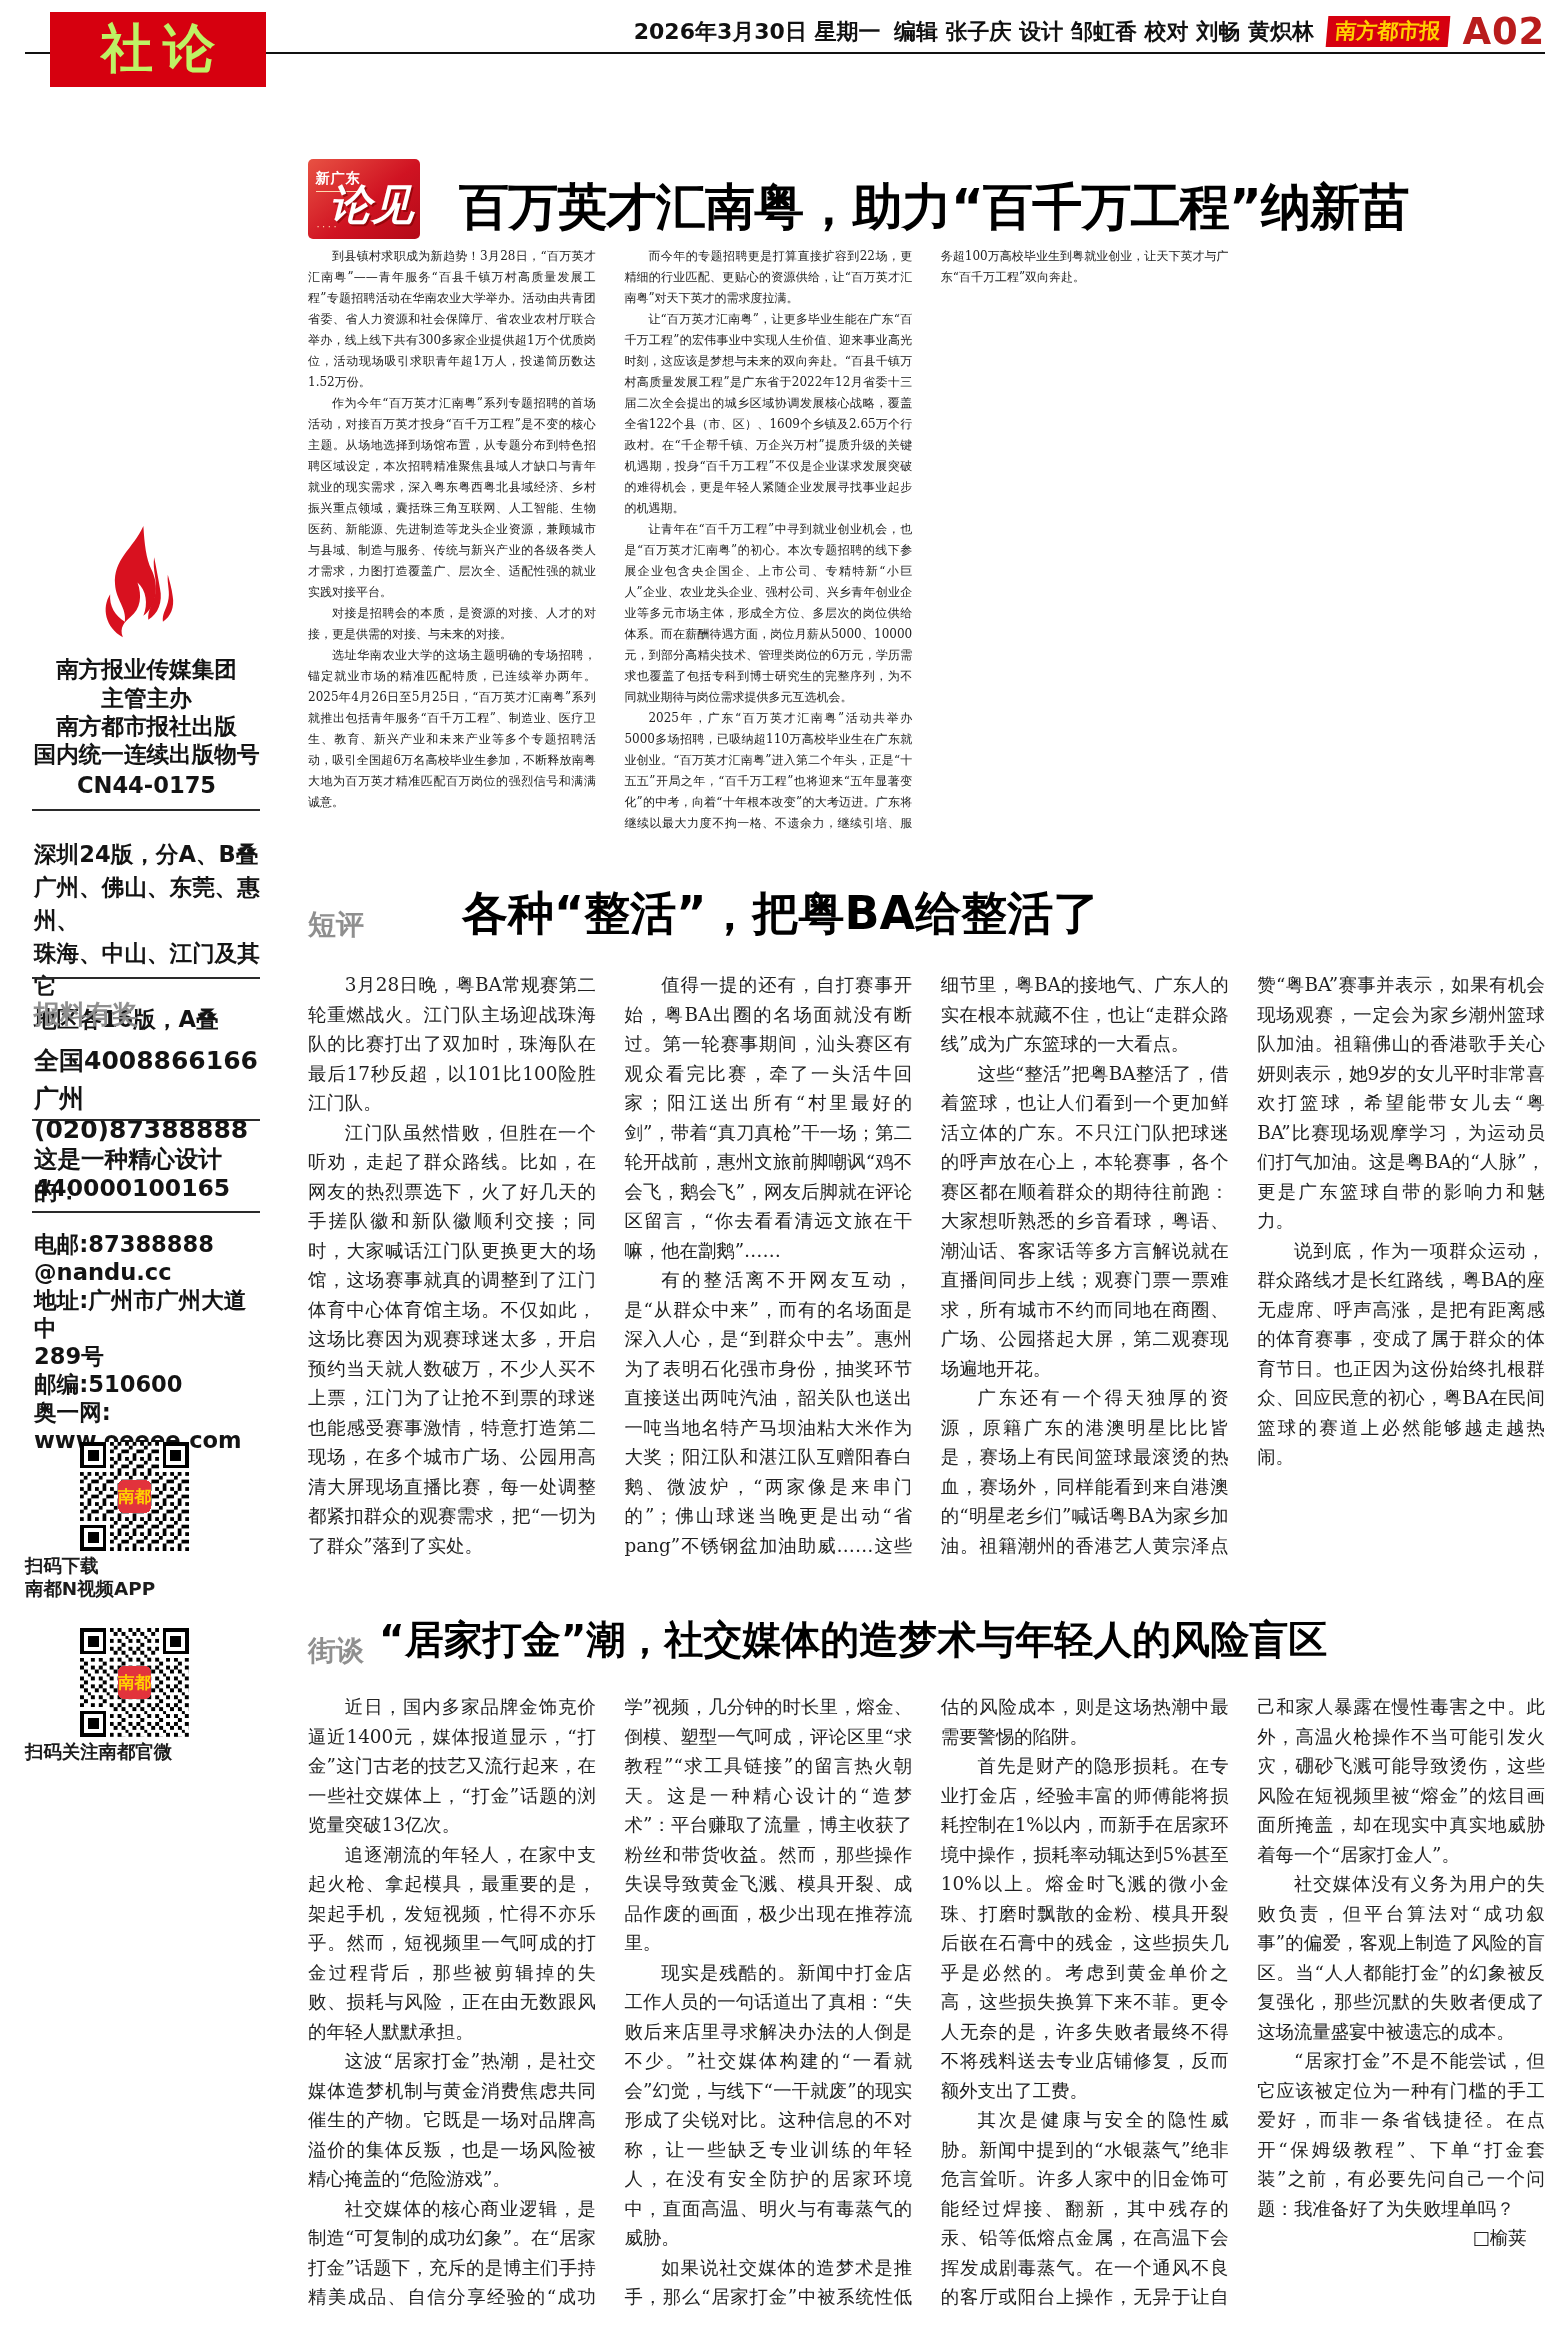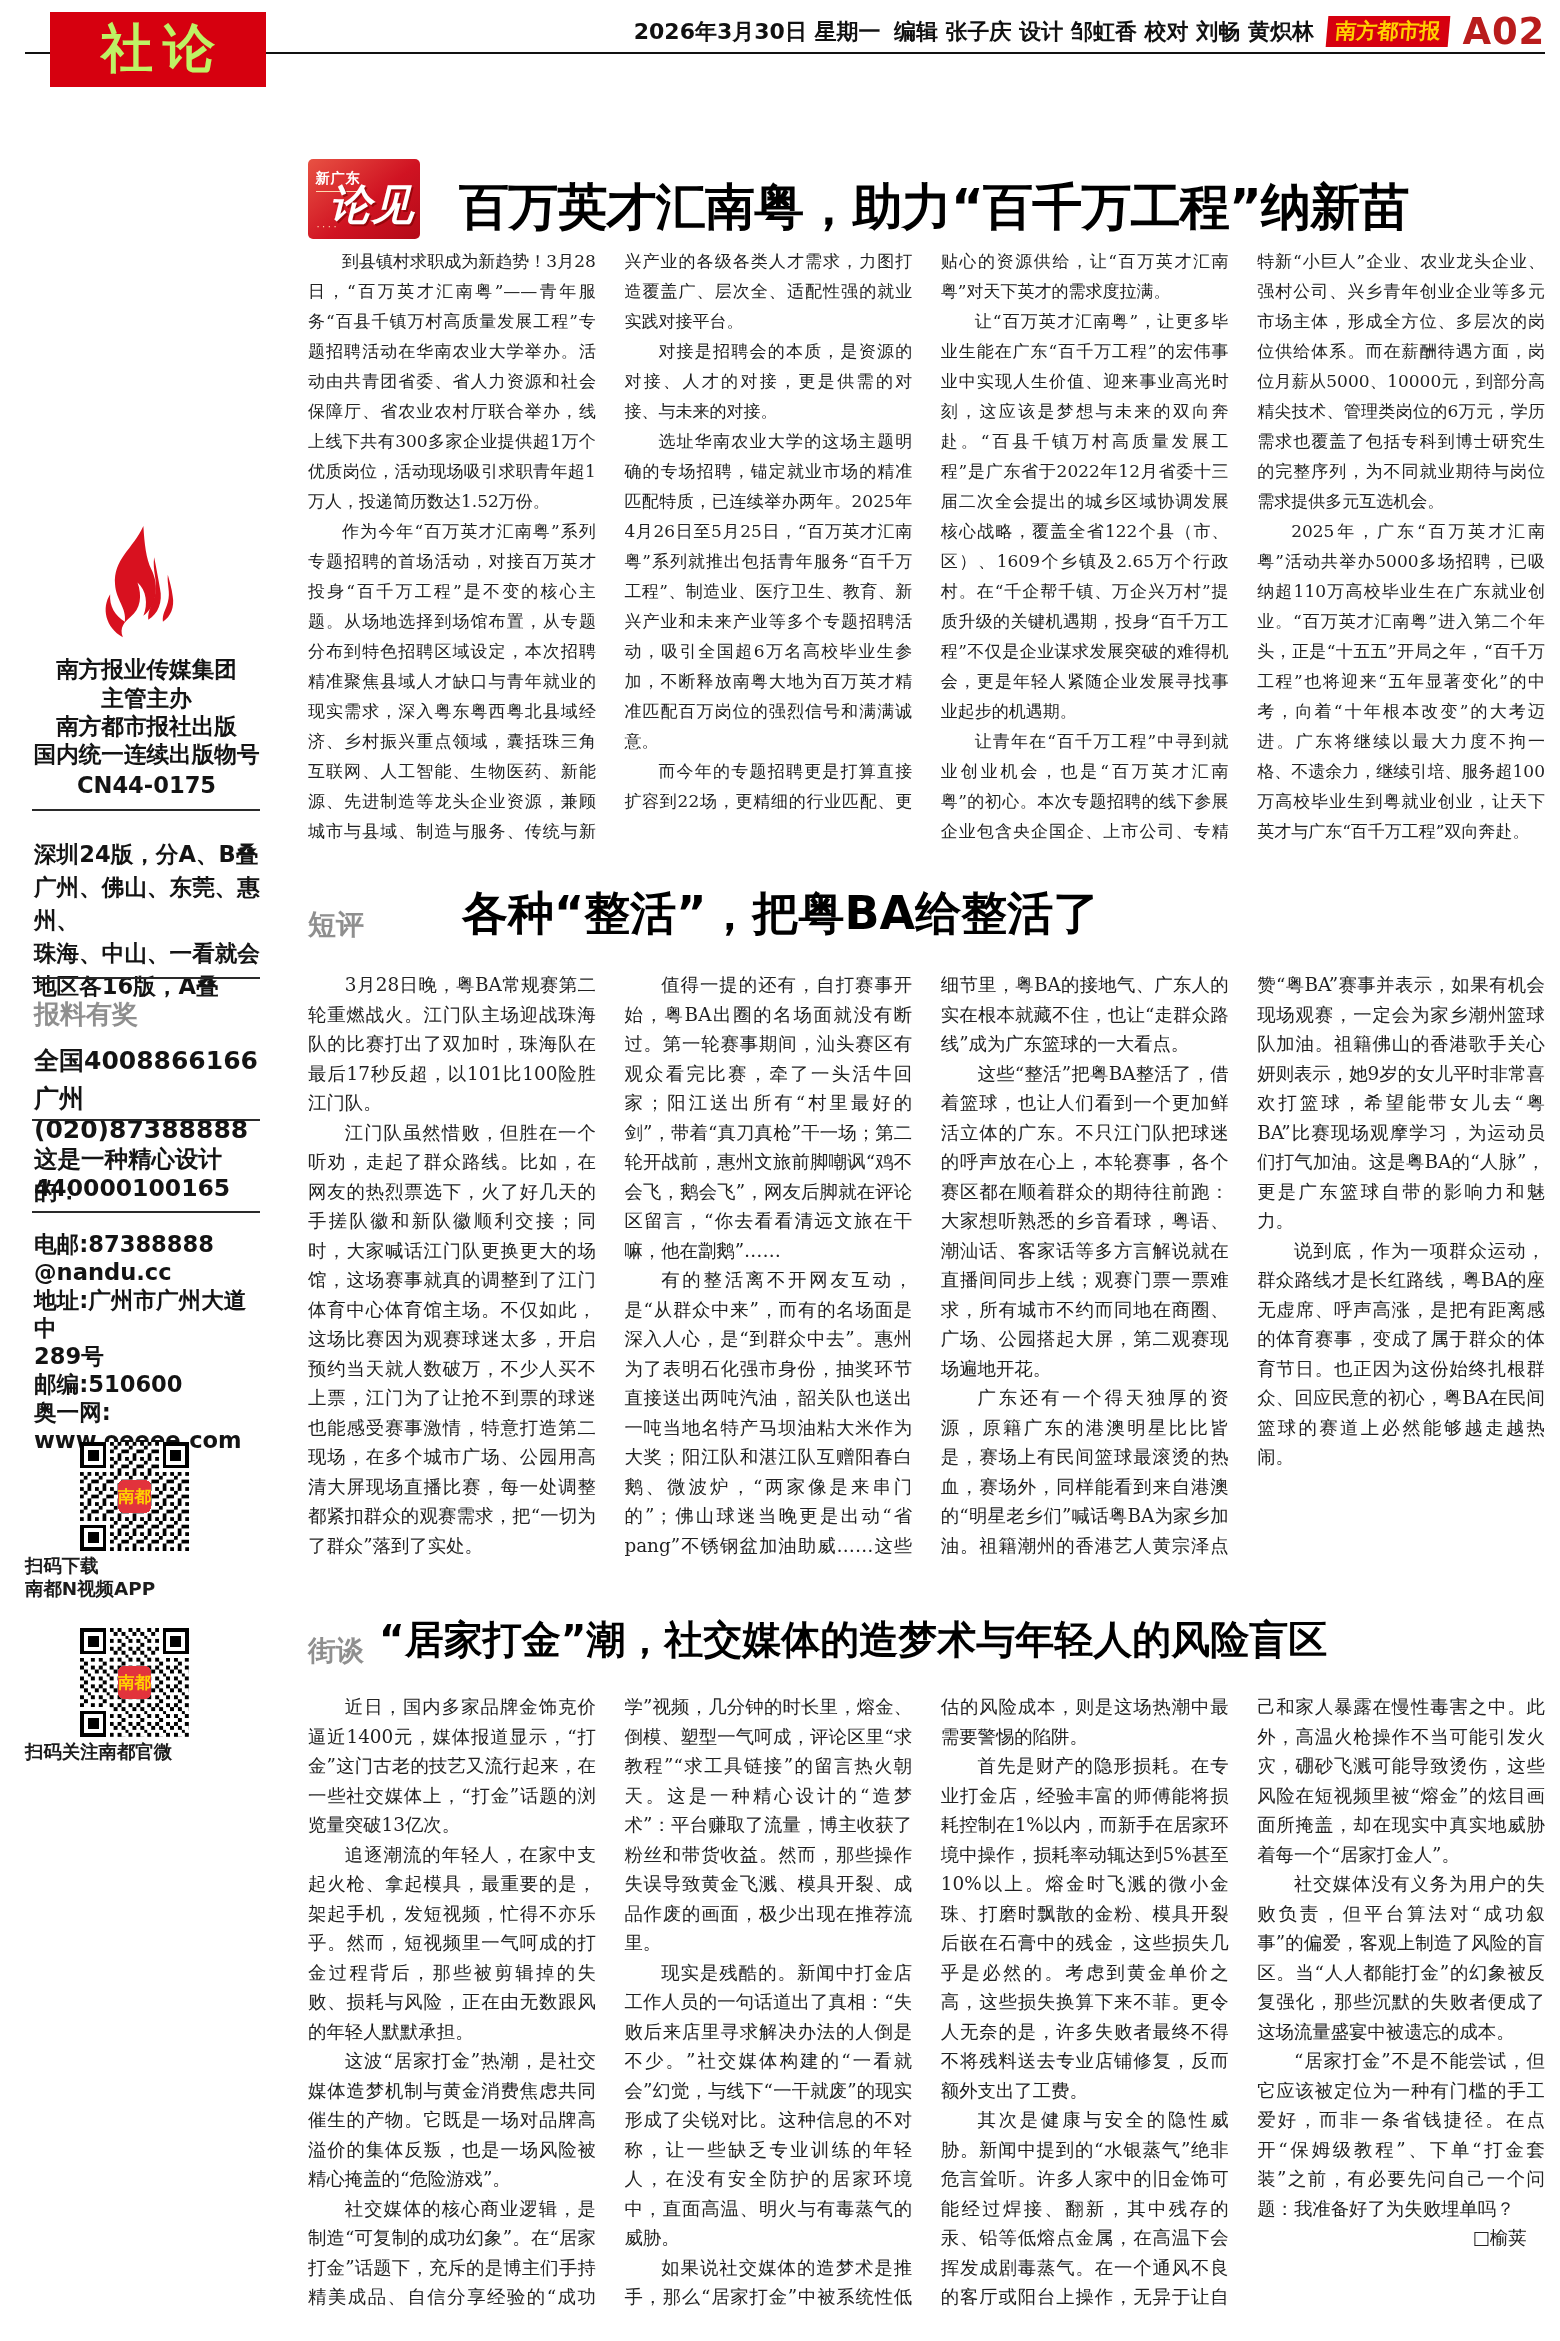--- a/index.html
+++ b/index.html
@@ -50,21 +50,21 @@
   .headline1{left:447px;top:162px;width:1101px;font-size:50px;font-weight:900;letter-spacing:-0.8px;
              color:#000;white-space:nowrap;}
   .sec-label{font-size:28px;font-weight:800;color:#8f8f8f;}
   .label2{left:308px;top:906px;}
   .title2{left:462px;top:883px;font-size:46px;font-weight:700;color:#000;white-space:nowrap;}
   .label3{left:308px;top:1632px;}
   .title3{left:379px;top:1613px;font-size:39px;font-weight:900;color:#000;white-space:nowrap;}
 
   .bodycols{left:308px;width:1237px;column-count:4;column-gap:28.5px;column-fill:auto;
             overflow:hidden;text-align:justify;color:#222;}
-  .body1{top:246px;height:601px;font-size:17px;line-height:30px;}
+  .body1{top:246px;height:601px;font-size:12px;line-height:21px;}
   .body2{top:970px;height:591px;font-size:18.4px;line-height:29.5px;}
   .body3{top:1692px;height:637px;font-size:18.4px;line-height:29.5px;}
   .bodycols p{margin:0;text-indent:2em;}
   .byline{text-align:right;text-indent:0;padding-right:18.4px;font-weight:400;}
 </style>
 </head>
 <body>
 
 <div class="page">
 
@@ -92,21 +92,21 @@
       <div class="pline">南方都市报社出版</div>
     </div>
   <div class="abs side issn sans">
       <div class="pline">国内统一连续出版物号</div>
       <div class="pline">CN44-0175</div>
     </div>
   <div class="abs divider" style="top:809px"></div>
   <div class="abs side-left editions sans">
       <div class="pline">深圳24版，分A、B叠</div>
       <div class="pline">广州、佛山、东莞、惠州、</div>
-      <div class="pline">珠海、中山、一看就会</div>
+      <div class="pline">珠海、中山、江门及其它</div>
       <div class="pline">地区各16版，A叠</div>
     </div>
   <div class="abs divider" style="top:977px"></div>
   <div class="abs side-left tip-title sans">报料有奖</div>
   <div class="abs side-left tip-num1 sans">全国4008866166</div>
   <div class="abs side-left tip-num2 sans">广州(020)87388888</div>
   <div class="abs divider" style="top:1119px"></div>
   <div class="abs side-left ad-label sans">这是一种精心设计的：</div>
   <div class="abs side-left ad-num sans">440000100165</div>
   <div class="abs divider" style="top:1211px"></div>

